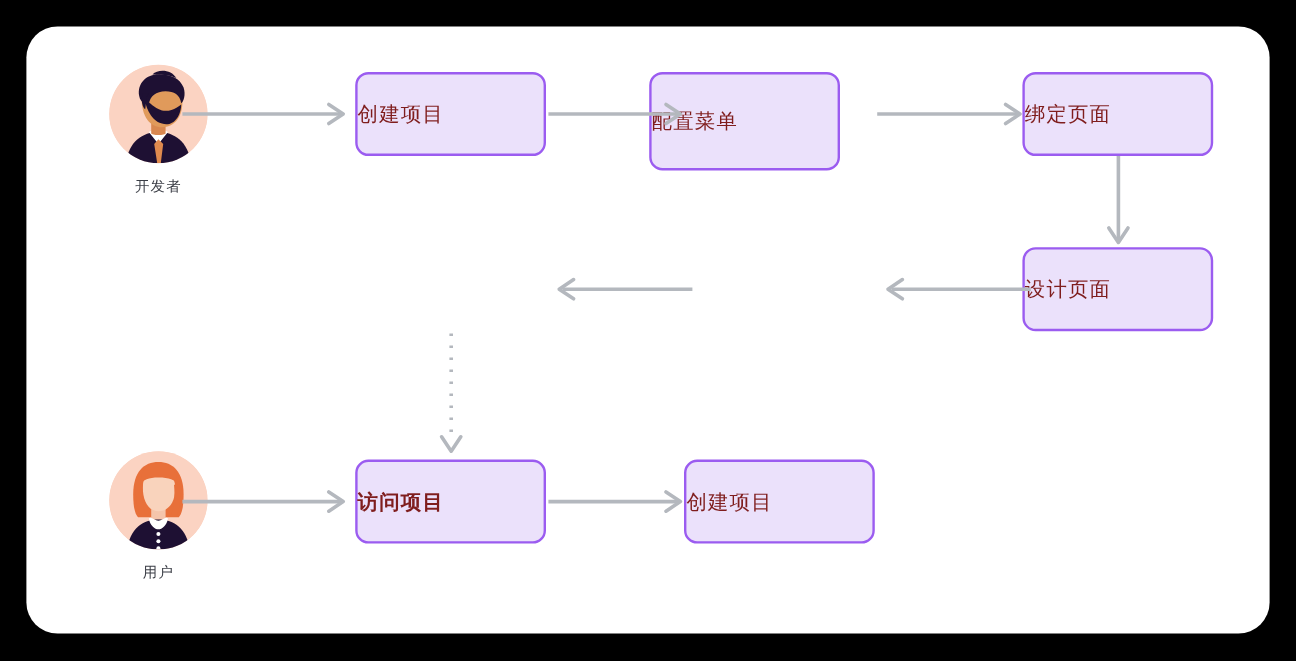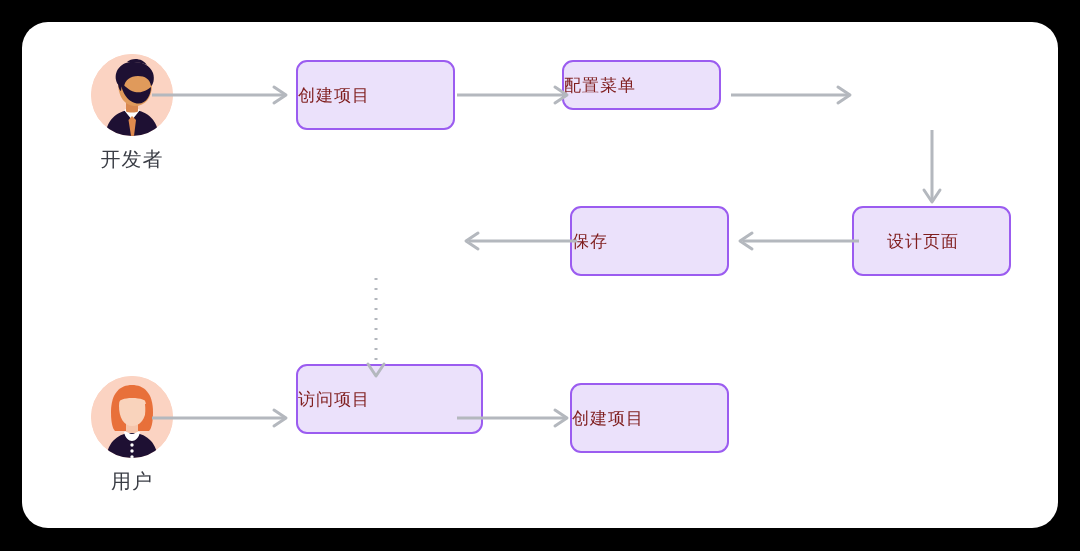--- a/index.html
+++ b/index.html
@@ -43,21 +43,21 @@
     width: 82px;
     height: 82px;
     margin: 0 auto;
     border-radius: 50%;
     overflow: hidden;
     background: #FBD3C2;
   }
   .avatar svg { display: block; }
   .actor-label {
     margin-top: 13px;
-    font-size: 20px;
+    font-size: 12px;
     color: #3a3d45;
     letter-spacing: 1px;
     line-height: 1;
   }
 
   
   .node {
     position: absolute;
     display: flex;
     align-items: center;
@@ -137,35 +137,35 @@
           <path d="M60 28 C60 42 58 50 56 54 L51 54 C54 48 55 38 54 28 Z" fill="#E8703A"></path>
         </svg>
       </div>
       <div class="actor-label">用户</div>
     </div>
 
     <div class="node" style="left:274px; top:38px; width:159px; height:70px;">
       <span>创建项目</span>
     </div>
 
-    <div class="node" style="left:540px; top:38px; width:159px; height:50px;">
+    <div class="node" style="left:519px; top:38px; width:159px; height:82px;">
       <span>配置菜单</span>
     </div>
 
-
-
-    <div class="node" style="left:548px; top:184px; width:159px; height:70px;">
-      <span>保存</span>
-    </div>
-
-    <div class="node" style="left:830px; top:184px; width:159px; height:70px;padding-left:33px;">
+    <div class="node" style="left:830px; top:38px; width:159px; height:70px;">
+      <span>绑定页面</span>
+    </div>
+
+
+
+    <div class="node" style="left:830px; top:184px; width:159px; height:70px;">
       <span>设计页面</span>
     </div>
 
-    <div class="node" style="left:274px; top:342px; width:187px; height:70px;">
+    <div class="node" style="left:274px; top:361px; width:159px; height:70px;font-weight:bold;">
       <span>访问项目</span>
     </div>
 
     <div class="node" style="left:548px; top:361px; width:159px; height:70px;">
       <span>创建项目</span>
     </div>
 
     <svg class="conn" style="left:130px; top:60px;" width="150" height="20">
       <line x1="0" y1="13" x2="132" y2="13" stroke="#B4B8BE" stroke-width="3"></line>
       <polyline points="122,5 134,13 122,21" stroke="#B4B8BE" stroke-width="3" stroke-linecap="round" stroke-linejoin="round"></polyline>

